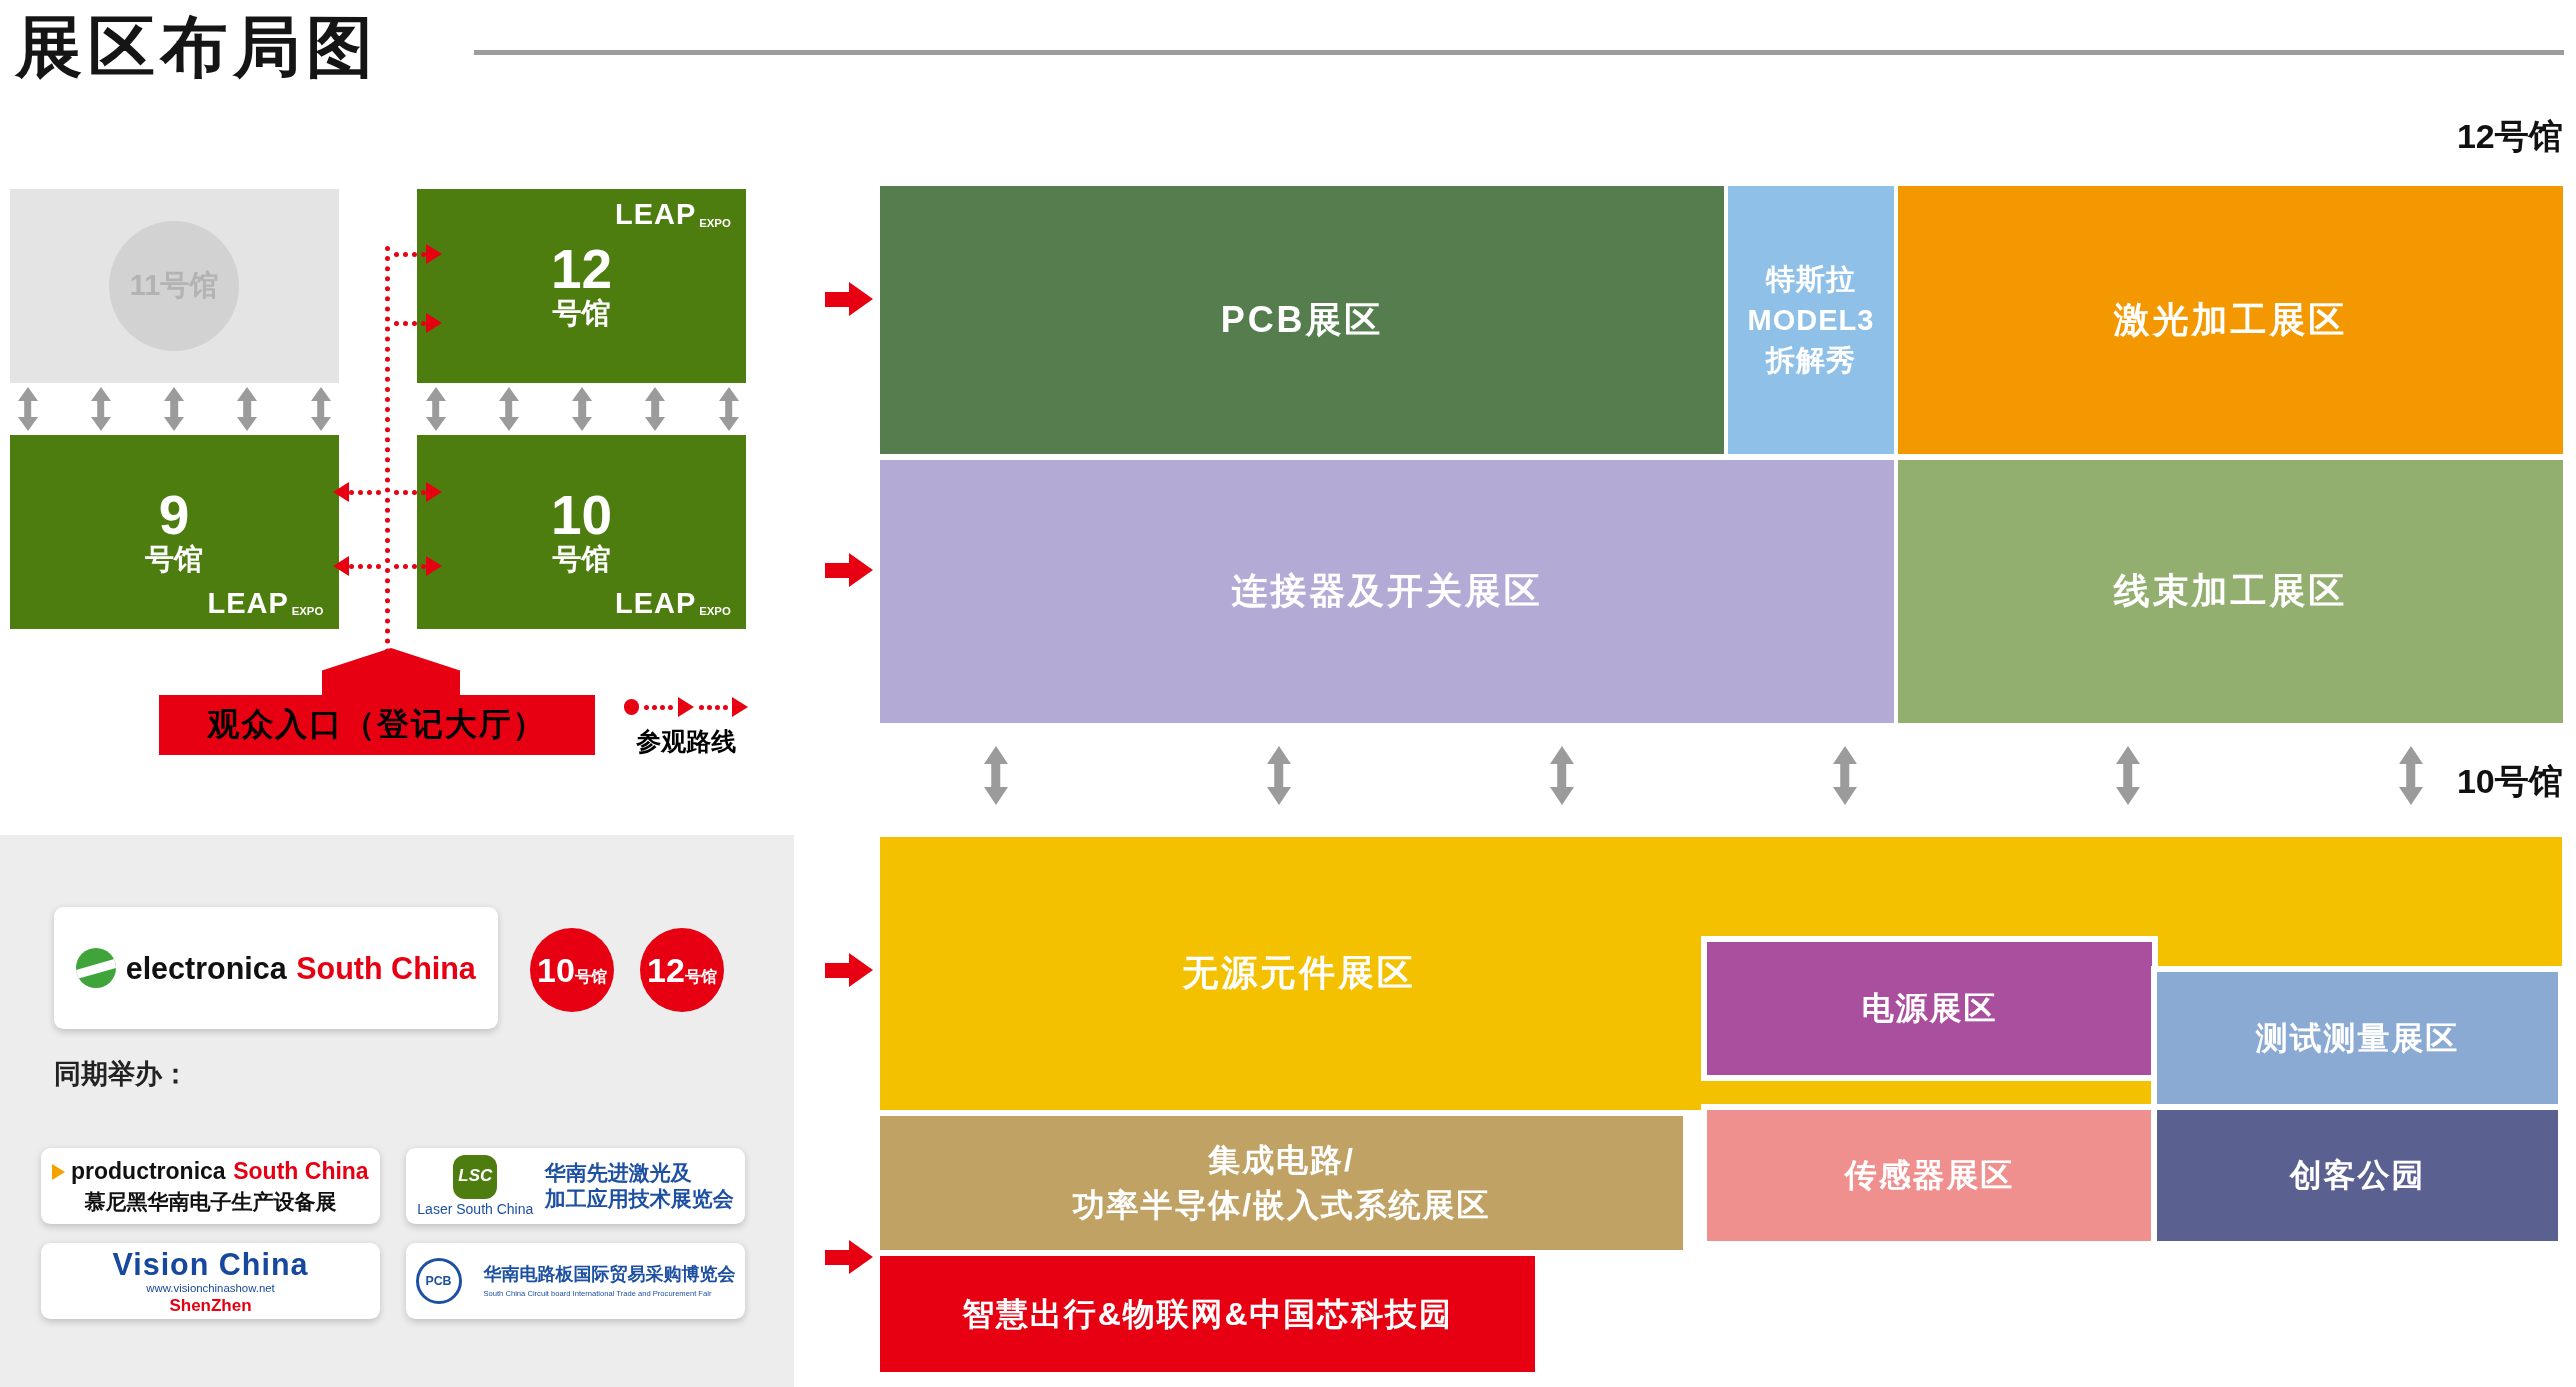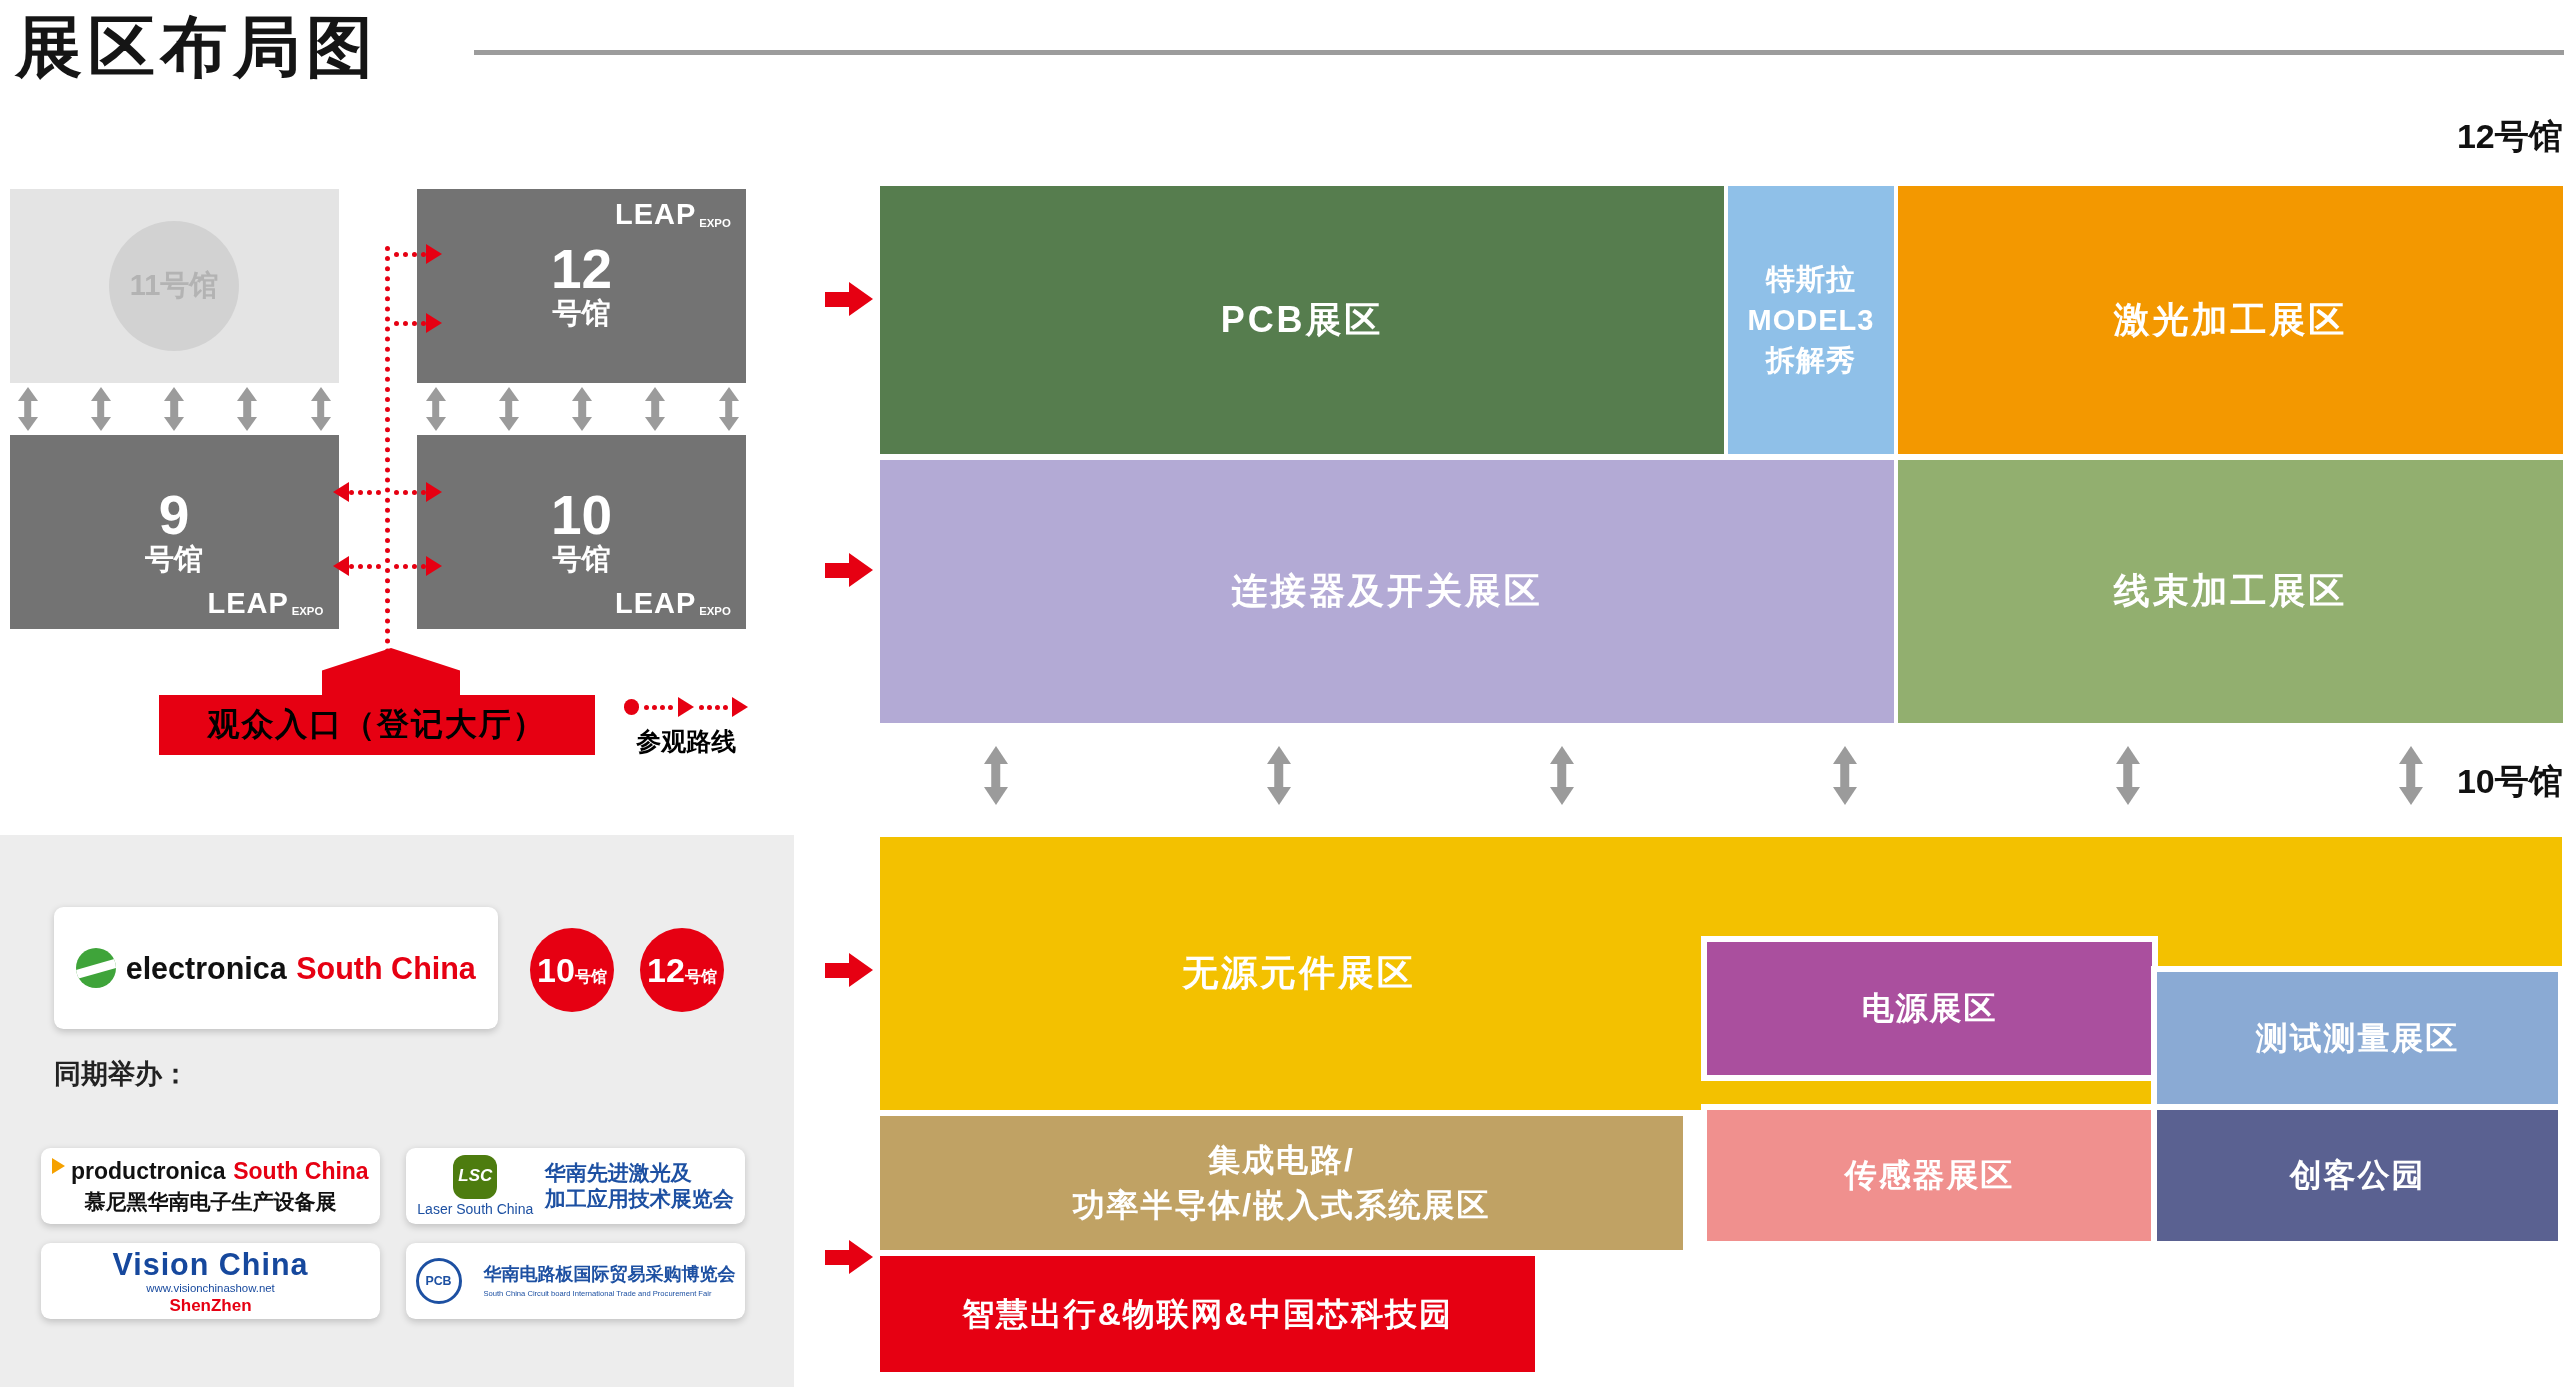--- a/index.html
+++ b/index.html
@@ -8,21 +8,21 @@
        font-family:"Liberation Sans","DejaVu Sans",sans-serif;color:#111}
   .abs{position:absolute}
 
   
   .page-title{position:absolute;left:15.2px;top:1.9px;font-size:67px;font-weight:900;letter-spacing:5.7px;color:#151515}
   .title-rule{position:absolute;left:474px;top:50px;width:2090px;height:4.8px;background:#9c9c9c}
   .corner-label{position:absolute;font-size:34px;font-weight:900;color:#111}
 
   
   .hall{position:absolute;display:flex;align-items:center;justify-content:center;color:#fff}
-  .hall-blue{background:#737373}
+  .hall-blue{background:#4d7c0f}
   .hall-gray{background:#e4e4e4}
   .hall11-circle{width:130px;height:130px;border-radius:50%;background:#d2d2d2;display:flex;align-items:center;justify-content:center;
                  color:#b3b3b3;font-size:29px;font-weight:900}
   .hallnum{display:flex;flex-direction:column;align-items:center;line-height:1}
   .hn{font-size:55px;font-weight:900;line-height:1}
   .hs{font-size:29px;font-weight:700;line-height:1.15}
   .leap{position:absolute;display:flex;align-items:flex-end;color:#fff;font-weight:900}
   .leap-main{font-size:29px;line-height:1;letter-spacing:1px}
   .leap-sub{font-size:11.4px;font-weight:700;margin-left:2.9px;line-height:1}
 
@@ -80,21 +80,21 @@
   .elogo::after{content:"";position:absolute;left:-7.6px;top:16px;width:57px;height:8.6px;background:#fff;transform:rotate(-16deg)}
   .elec-black{font-size:30.5px;font-weight:900;color:#111}
   .elec-red{font-size:30.5px;font-weight:700;color:#e60012}
   .elec-cn{font-size:36px;font-weight:900;letter-spacing:4.8px;color:#111}
   .badge{position:absolute;width:84px;height:84px;border-radius:50%;background:#e60012;color:#fff;
          display:flex;align-items:baseline;justify-content:center;padding-top:25px}
   .bn{font-size:34px;font-weight:900;line-height:1}
   .bs{font-size:16px;font-weight:700}
   .concurrent{position:absolute;left:54px;top:1056px;font-size:27px;font-weight:900;color:#222}
   .logo-col{display:flex;flex-direction:column;align-items:center;line-height:1.2}
-  .prod-row{display:flex;}
+  .prod-row{display:flex;align-items:center}
   .parrow{width:0;height:0;border-top:8.6px solid transparent;border-bottom:8.6px solid transparent;border-left:13.3px solid #f5a100;margin-right:5.7px}
   .prod-black{font-size:23px;font-weight:900;color:#111}
   .prod-red{font-size:23px;font-weight:700;color:#e60012;margin-left:7.6px}
   .prod-cn{font-size:21px;font-weight:900;color:#111;margin-top:3.8px}
   .lsc-row{display:flex;align-items:center;gap:11.4px}
   .lsc-logo{width:44px;height:44px;background:#4d7c0f;border-radius:12px;color:#fff;display:flex;align-items:center;justify-content:center;
             font-size:17px;font-weight:900;font-style:italic}
   .lsc-caption{font-size:14px;color:#1d50a2;margin-top:1.9px}
   .blue-cn{font-size:21px;font-weight:900;color:#1d50a2;line-height:1.25}
   .vision-en{font-size:30.5px;font-weight:900;color:#16489d;letter-spacing:1px}

